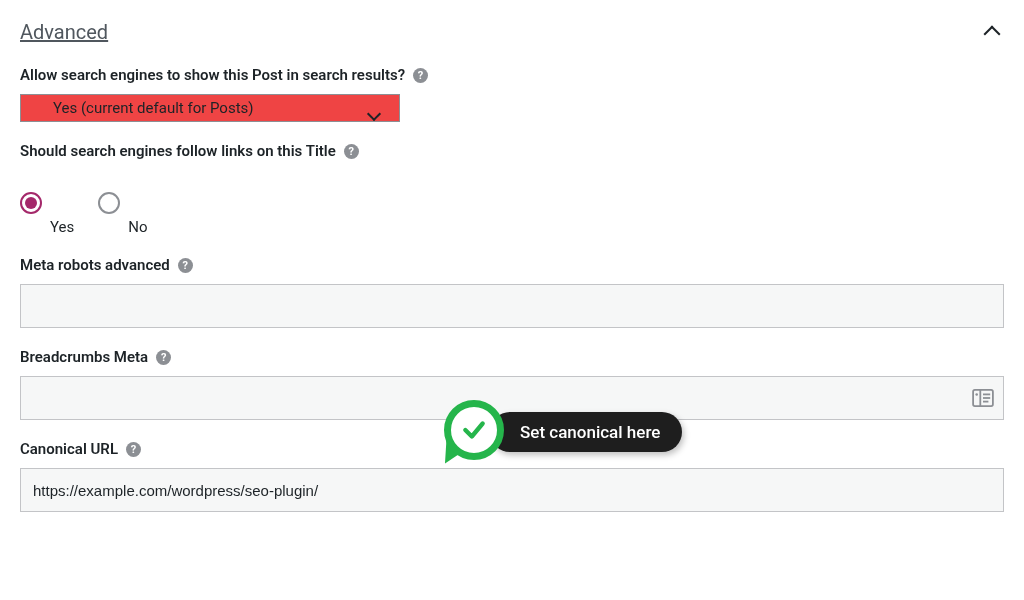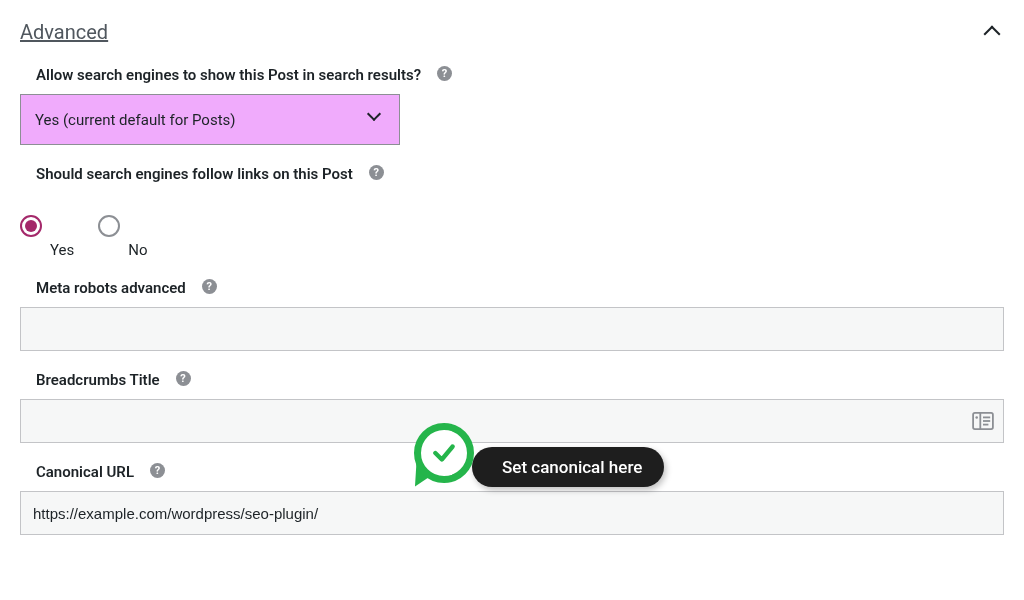--- a/index.html
+++ b/index.html
@@ -39,47 +39,46 @@
       transform: rotate(-45deg);
       margin-top: 5px;
     }
     .field-group { margin-bottom: 20px; }
     .field-label {
       font-size: 15px;
       font-weight: 600;
       color: #1d2327;
       margin-bottom: 10px;
       display: flex;
-      align-items: flex-start;
-      gap: 16px;
-      margin-left: 16px;
+      align-items: center;
+      gap: 8px;
     }
     .help-icon {
       width: 15px;
       height: 15px;
       border-radius: 50%;
       background: #8c8f94;
       color: #fff;
       font-size: 11px;
       font-weight: 700;
       display: inline-flex;
       align-items: center;
       justify-content: center;
       cursor: pointer;
     }
     .select-wrapper {
       position: relative;
       width: 380px;
       border: 1px solid #8c8f94;
-      height: 51px;
-      display: flex;
-      align-items: center;
-      padding: 0 14px;
-      cursor: pointer;
-      background: #f0abfc;
+      height: 28px;
+      display: flex;
+      align-items: center;
+      padding: 0 32px;
+      cursor: pointer;
+      background: #ef4444;
     }
     .select-value {
       font-size: 15px;
       color: #1d2327;
     }
     .select-caret {
       position: absolute;
       right: 20px;
       width: 10px;
       height: 10px;
@@ -138,26 +137,25 @@
       position: absolute;
       right: 10px;
       top: 50%;
       transform: translateY(-50%);
       width: 22px;
       height: 18px;
       cursor: pointer;
     }
     .callout {
       position: absolute;
-      left: 394px;
+      left: 424px;
       top: -40px;
       display: flex;
-      align-items: flex-end;
+      align-items: center;
       z-index: 10;
-      gap: 12px;
     }
     .callout-badge {
       position: relative;
       width: 64px;
       height: 64px;
     }
     .callout-ring {
       width: 60px;
       height: 60px;
       border: 7px solid #25b54b;
@@ -213,21 +211,21 @@
     <span class="help-icon">?</span>
   </div>
   <div class="select-wrapper">
     <span class="select-value">Yes (current default for Posts)</span>
     <span class="select-caret"></span>
   </div>
 </div>
 
 <div class="field-group">
   <div class="field-label">
-    <span>Should search engines follow links on this Post</span>
+    <span>Should search engines follow links on this Title</span>
     <span class="help-icon">?</span>
   </div>
   <div class="radio-row">
     <div class="radio-item">
       <span class="radio-circle checked"></span>
       <span class="radio-label">Yes</span>
     </div>
     <div class="radio-item">
       <span class="radio-circle"></span>
       <span class="radio-label">No</span>
@@ -240,21 +238,21 @@
     <span>Meta robots advanced</span>
     <span class="help-icon">?</span>
   </div>
   <div class="input-wrapper">
     <input type="text" value="" style="">
   </div>
 </div>
 
 <div class="field-group">
   <div class="field-label">
-    <span>Breadcrumbs Title</span>
+    <span>Breadcrumbs Meta</span>
     <span class="help-icon">?</span>
   </div>
   <div class="input-wrapper">
     <input type="text" value="" style="">
     <span class="insert-var-icon">
       <svg viewBox="0 0 24 20" width="22" height="18">
         <rect x="1" y="1" width="22" height="18" rx="2" fill="none" stroke="#8c8f94" stroke-width="2"></rect>
         <line x1="9" y1="1" x2="9" y2="19" stroke="#8c8f94" stroke-width="2"></line>
         <circle cx="5" cy="6" r="1.4" fill="#8c8f94"></circle>
         <line x1="12" y1="6" x2="20" y2="6" stroke="#8c8f94" stroke-width="2"></line>

